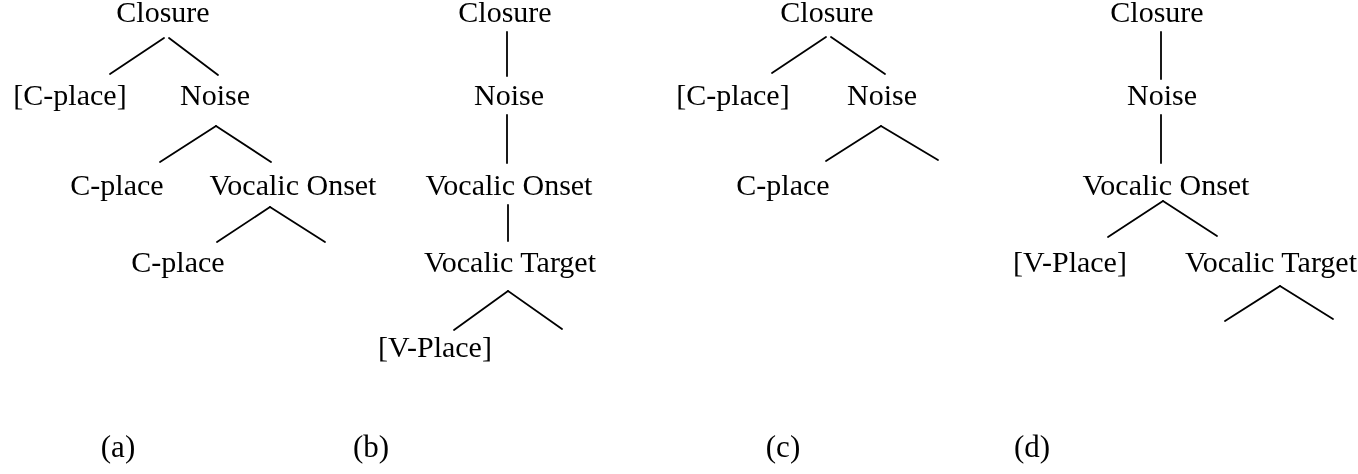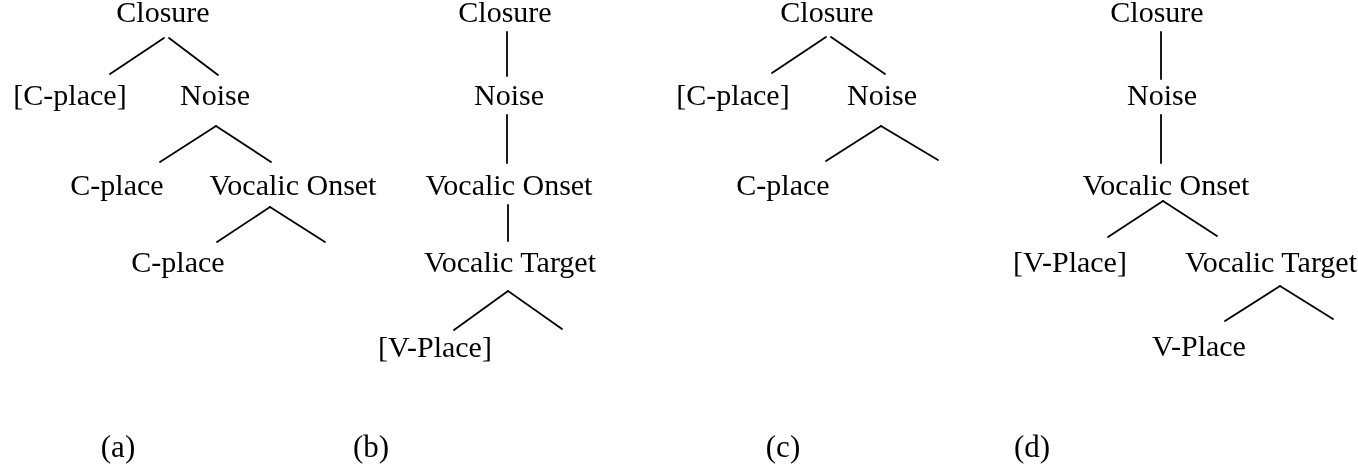--- a/index.html
+++ b/index.html
@@ -96,16 +96,15 @@
   <div class="node" style="left:725px; top:80px">[C-place]</div>
   <div class="node" style="left:874px; top:80px">Noise</div>
   <div class="node" style="left:775px; top:170px">C-place</div>
   <div class="caption" style="left:775px; top:431px">(c)</div>
 
   <div class="node" style="left:1149px; top:-3px">Closure</div>
   <div class="node" style="left:1154px; top:80px">Noise</div>
   <div class="node" style="left:1158px; top:170px">Vocalic Onset</div>
   <div class="node" style="left:1062px; top:247px">[V-Place]</div>
   <div class="node" style="left:1263px; top:247px">Vocalic Target</div>
-  <div class="node" style="left:1191px; top:331px">V-Place</div>
   <div class="caption" style="left:1024px; top:431px">(d)</div>
 
 </div>
 
 </body></html>

